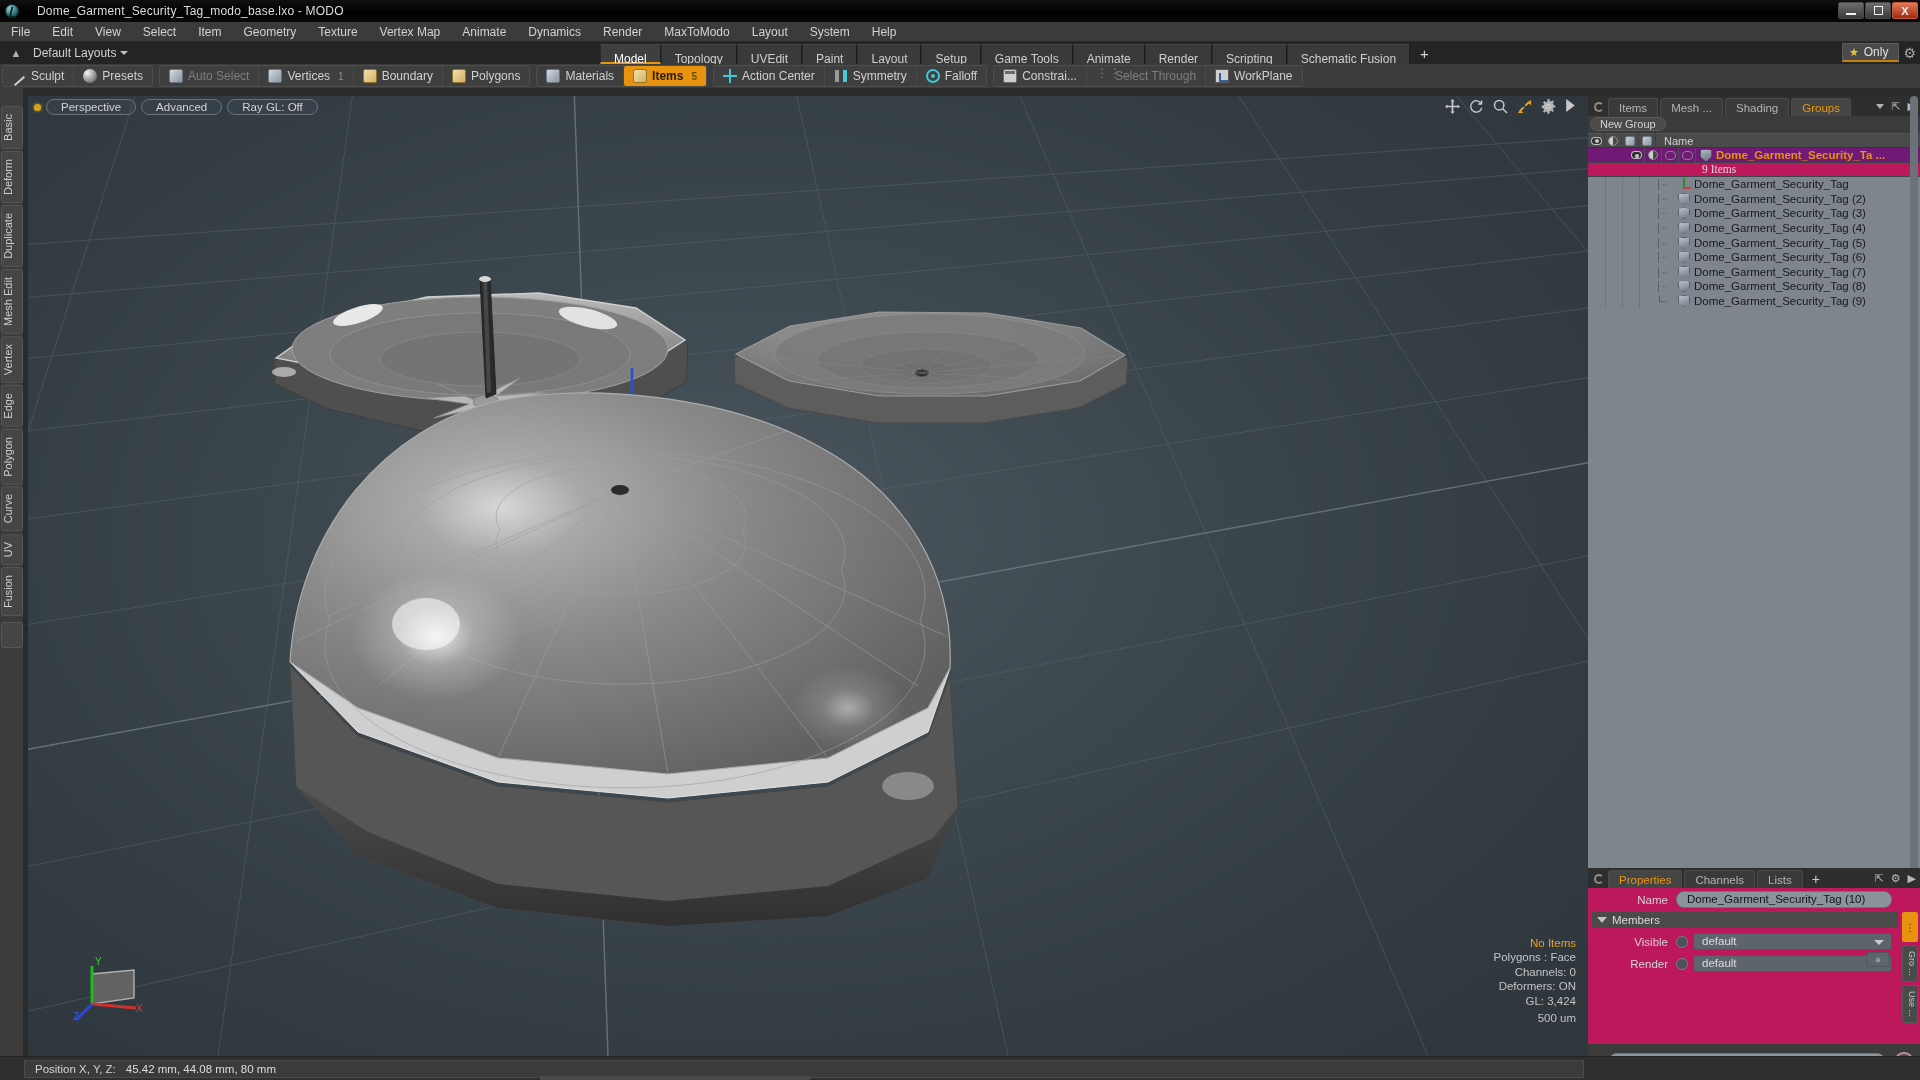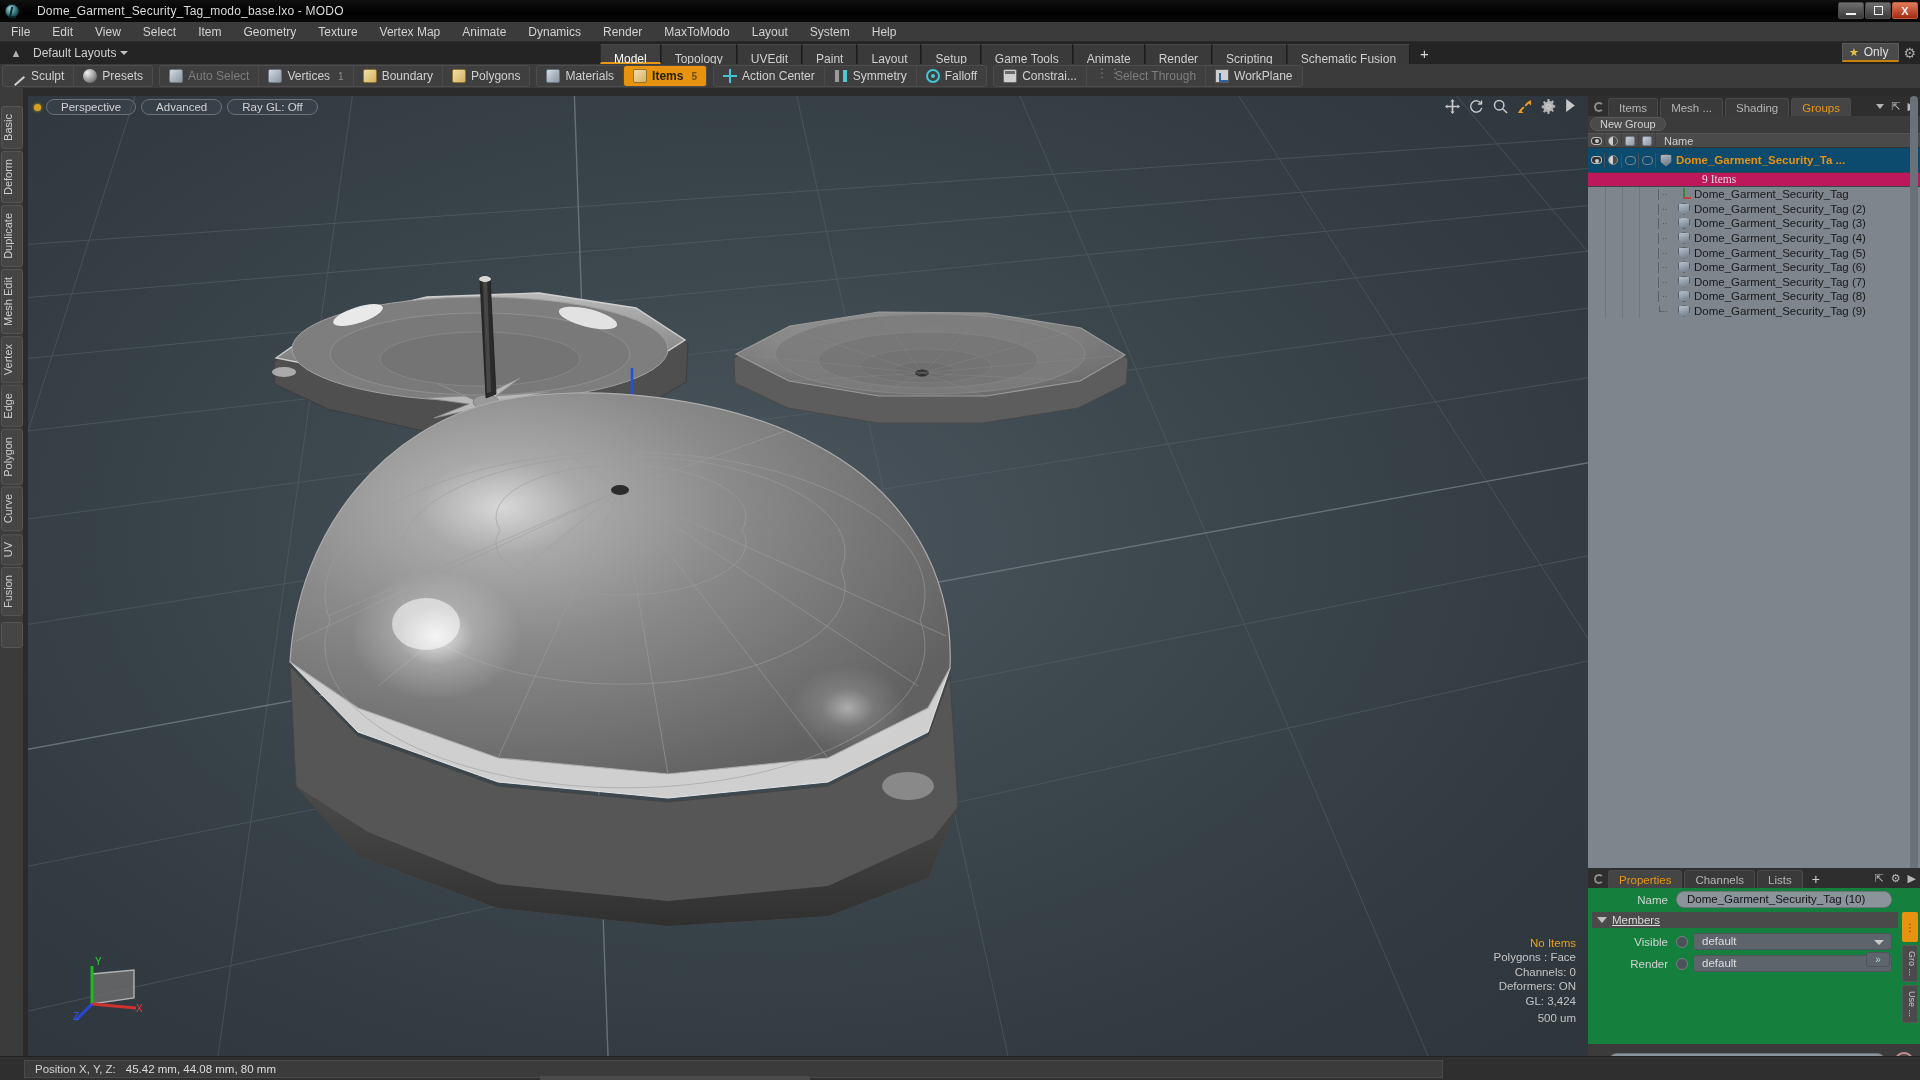--- a/index.html
+++ b/index.html
@@ -196,22 +196,22 @@
     border-top:1px solid #565656; border-bottom:1px solid #343434; font-size:11px; color:#cfcfcf;
   }
   .lh-col { width:17px; display:flex; align-items:center; justify-content:center; border-right:1px solid #3f3f3f; height:15px;}
   .lh-name { padding-left:8px; }
   .eye { width:11px; height:8px; border-radius:50%/70% 70% 70% 70%; background:#303030; border:1px solid #c0c0c0; position:relative;}
   .eye::after{content:""; position:absolute; left:3.5px; top:1.5px; width:4px; height:4px; border-radius:50%; background:#c9c9c9;}
   .halfmoon { width:10px; height:10px; border-radius:50%; background:linear-gradient(90deg,#cfcfcf 50%, #4a4a4a 50%); border:1px solid #8d8d8d;}
   .cubemini { width:10px; height:10px; background:linear-gradient(135deg,#c8d0d8,#8e99a4); border:1px solid #707a85; border-radius:2px;}
 
   .grp-row {
-    display:flex; align-items:center; height:25px; background:#0c4a6e;
-    border-bottom:1px solid #3d434a; font-size:11.5px;
+    display:flex; align-items:center; height:15px; background:#701a75;
+    border-bottom:1px solid #3d434a; font-size:11.5px;padding-left:40px;
   }
   .grp-row .cell { width:17px; height:15px; display:flex; align-items:center; justify-content:center; border-right:1px solid #4a5057;}
   .grp-row .cell .pill { width:11px; height:9px; border:1px solid #7c848c; border-radius:4px; }
   .grp-name { padding-left:4px; color:#e8910f; font-weight:bold; display:flex; align-items:center; gap:4px; white-space:nowrap; overflow:hidden;}
   .shield {
     width:12px; height:13px; background:linear-gradient(160deg,#aebac6,#66727e);
     border:1px solid #4d575f; flex:none;
     clip-path: polygon(50% 0%, 100% 16%, 100% 62%, 50% 100%, 0% 62%, 0% 16%);
   }
   .grp-sub { background:#be185d; height:14px; font-size:11.5px; color:#dcdcdc; padding-left:114px; border-bottom:1px solid #3d434a;font-family:Liberation Serif, serif;}
@@ -225,51 +225,51 @@
   .item-row .tree { width:22px; display:flex; align-items:center; gap:2px; color:#4a4f55; font-size:9px;}
   .item-row .i-ic { width:12px; height:12px; flex:none; margin-right:4px;}
   .i-shield { background:linear-gradient(160deg,#b8c3ce,#6f7b87); border:1px solid #555f68;
               clip-path: polygon(50% 0%, 100% 16%, 100% 62%, 50% 100%, 0% 62%, 0% 16%); }
   .i-locator { position:relative; background:none; }
   .i-locator::before{content:""; position:absolute; left:5px; top:0; width:2px; height:9px; background:#2e8b2e;}
   .i-locator::after{content:""; position:absolute; left:5px; bottom:1px; width:8px; height:2px; background:#c24040;}
   .listscroll { position:absolute; right:2px; top:0; width:8px; height:100%; }
 
   
-  .props { position:absolute; left:0; right:0; top:772px; bottom:36px; background:#15803d; }
+  .props { position:absolute; left:0; right:0; top:772px; bottom:36px; background:#be185d; }
   .prop-body { padding-top:2px; position:relative; }
   .prow { display:flex; align-items:center; height:19px; margin:0 0 3px 0; }
   .plabel { width:88px; text-align:right; padding-right:8px; font-size:11.5px; color:#d2d2d2; }
   .pfield {
     flex:1; height:17px; background:#8b939b; border:1px solid #6c747c; border-radius:8px;
     color:#141414; font-size:11.5px; line-height:15px; padding:0 10px; margin-right:28px;
   }
   .pdd {
     flex:1; height:17px; background:#5d646c; border:1px solid #4e555c; border-radius:3px;
     color:#dedede; font-size:11.5px; line-height:15px; padding:0 8px; margin-right:28px; position:relative;
   }
   .pdd .dcar { position:absolute; right:7px; top:6px; border-left:5px solid transparent; border-right:5px solid transparent; border-top:5px solid #cacaca;}
   .pcircle { width:12px; height:12px; border-radius:50%; border:1px solid #777e86; background:#4c5259; margin-right:5px; flex:none;}
-  .section-head { display:flex; align-items:center; gap:5px; height:16px; background:#4a4a4a; margin:2px 22px 4px 4px; padding-left:5px; font-size:11.5px; color:#dadada;text-decoration:underline;}
+  .section-head { display:flex; align-items:center; gap:5px; height:16px; background:#4a4a4a; margin:2px 22px 4px 4px; padding-left:5px; font-size:11.5px; color:#dadada;}
   .tri { width:0;height:0;border-left:5px solid transparent;border-right:5px solid transparent;border-top:6px solid #c0c0c0;}
   .sidestrip { position:absolute; right:2px; top:24px; width:16px; }
   .ss-btn { width:16px; height:30px; background:#e8930f; border-radius:2px; color:#5a3e00; font-size:10px; display:flex; align-items:center; justify-content:center; margin-bottom:3px;}
   .ss-tab { width:16px; background:#4a4a4a; border:1px solid #585858; border-radius:2px; color:#c8c8c8; font-size:9px;
             writing-mode: vertical-rl; text-align:center; padding:5px 0; margin-bottom:3px;}
   .more-btn { position:absolute; right:30px; bottom:6px; width:24px; height:15px; background:#5d646c; border:1px solid #4e555c; border-radius:3px; color:#9fd8e4; font-size:10px; text-align:center; line-height:13px;}
 
   
   .cmdbar { position:absolute; left:0; right:0; bottom:0; height:36px; background:#3b3b3b; display:flex; align-items:center; padding:0 6px; }
   .cmd-gt { color:#d8d8d8; font-size:13px; margin-right:6px; }
   .cmd-input { flex:1; height:19px; background:#8b939b; border:1px solid #6c747c; border-radius:9px; color:#4b5057; font-size:11.5px; line-height:17px; padding:0 10px;}
   .cmd-ring { width:20px; height:20px; border-radius:50%; border:2px solid #c98f8f; margin-left:8px; background:#4b4b4b;}
 
   
   .statusbar { position:absolute; left:0; bottom:0; width:1920px; height:24px; background:#2f2f2f; border-top:1px solid #222; }
-  .status-inner { position:absolute; left:24px; top:3px; height:18px; width:1419px; background:#3b3b3b; border:1px solid #4a4a4a; display:flex; align-items:center; padding-left:10px; font-size:11.5px; color:#d2d2d2;}
+  .status-inner { position:absolute; left:24px; top:3px; height:18px; width:1560px; background:#3b3b3b; border:1px solid #4a4a4a; display:flex; align-items:center; padding-left:10px; font-size:11.5px; color:#d2d2d2;}
   .status-val { margin-left:10px; color:#dcdcdc; }
   .status-thumbs { position:absolute; left:540px; bottom:0; width:270px; height:4px; background:#4a4a4a;}
 </style>
 </head>
 <body>
 
 <div id="app">
 
   <div class="titlebar">
     <div class="title-logo"></div>

